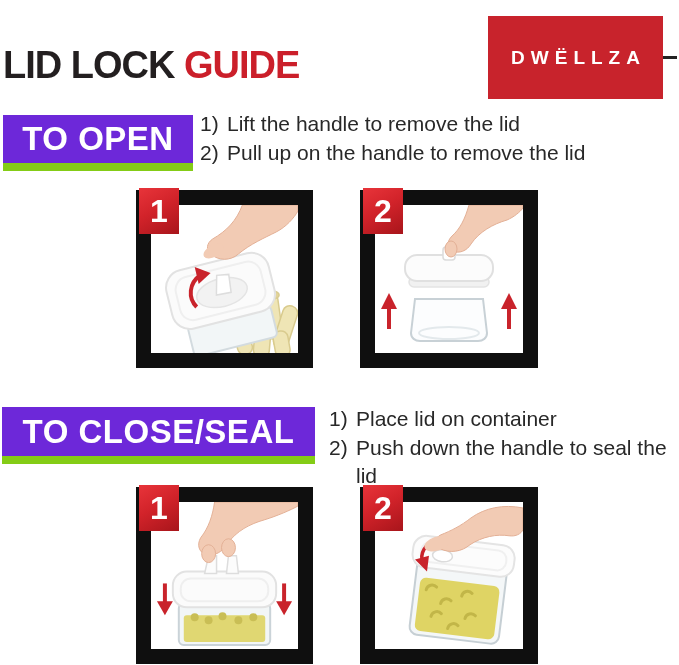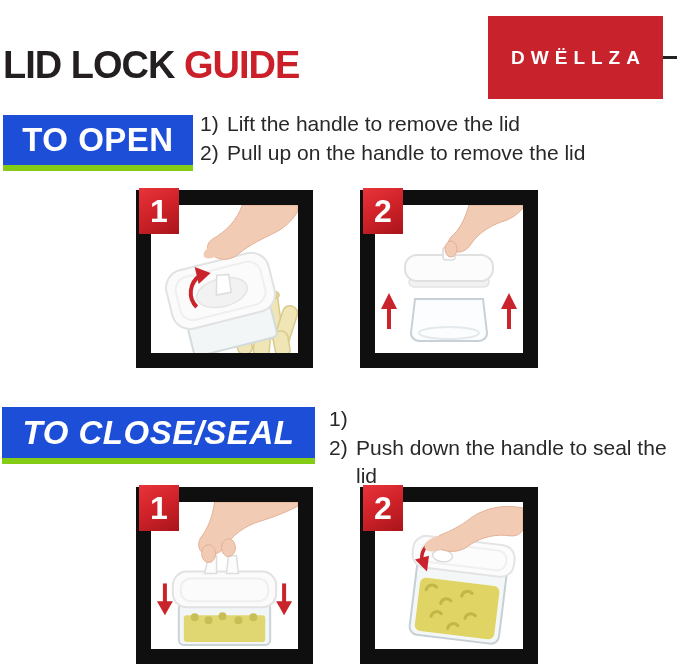--- a/index.html
+++ b/index.html
@@ -21,27 +21,27 @@
   }
   .logo .logo-line{
     color:#ffffff;font-weight:700;font-size:19px;letter-spacing:6px;
     line-height:1;padding-left:6px;white-space:nowrap;
   }
   .logo .logo-row{display:flex;align-items:center;}
   .logo-dash-in{width:22px;height:3px;background:#ffffff;margin-left:3px;}
   .logo-dash-out{position:absolute;left:663px;top:56px;width:14px;height:3px;background:#232323;}
   
   .banner{
-    position:absolute;background:#1d4ed8;color:#fff;font-weight:800;
+    position:absolute;background:#6d28d9;color:#fff;font-weight:800;
     display:flex;align-items:center;justify-content:center;
-    box-sizing:border-box;border-bottom:6px solid #84cc16;
+    box-sizing:border-box;border-bottom:8px solid #84cc16;
     letter-spacing:.5px;white-space:nowrap;
   }
   .banner-open{left:3px;top:115px;width:190px;height:56px;font-size:33px;}
-  .banner-close{left:2px;top:407px;width:313px;height:57px;font-size:33px;font-style:italic;}
+  .banner-close{left:2px;top:407px;width:313px;height:57px;font-size:33px;}
   
   .steps{position:absolute;color:#282828;font-size:21px;}
   .steps .step-row{display:flex;line-height:28.5px;}
   .steps .step-num{width:27px;flex:none;}
   .steps-open{left:200px;top:110px;}
   .steps-close{left:329px;top:405px;}
   
   .frame{position:absolute;background:#0F0F0F;}
   .frame-open-1{left:136px;top:190px;width:177px;height:178px;}
   .frame-open-2{left:360px;top:190px;width:178px;height:178px;}
@@ -150,20 +150,21 @@
       </g>
     </svg>
   </div>
 </div>
 
 <div class="banner banner-close">TO CLOSE/SEAL</div>
 
 <div class="steps steps-close">
   <div class="step-row">
     <span class="step-num">1)</span>
+    <span>Place lid on container</span>
   </div>
   <div class="step-row">
     <span class="step-num">2)</span>
     <span>Push down the handle to seal the lid</span>
   </div>
 </div>
 
 <div class="frame frame-close-1">
   <div class="badge">1</div>
   <div class="photo">

